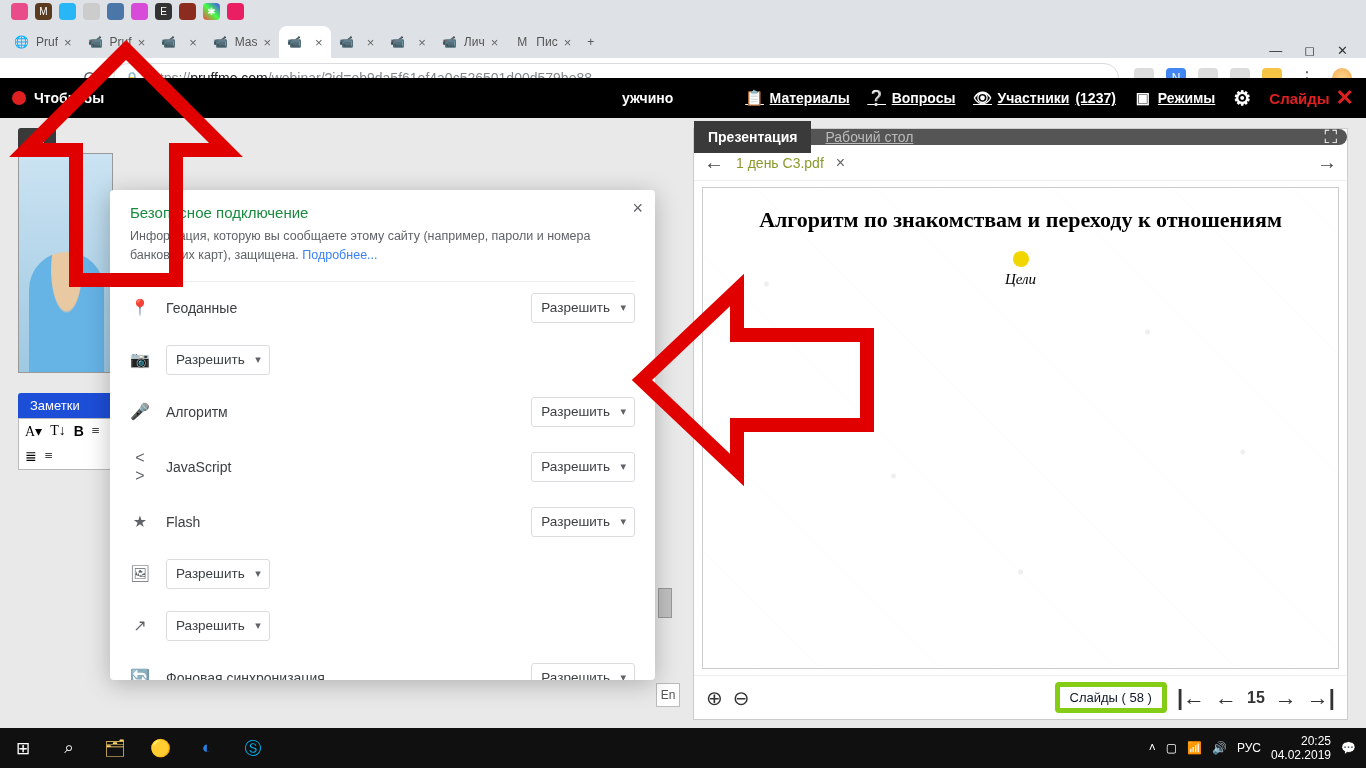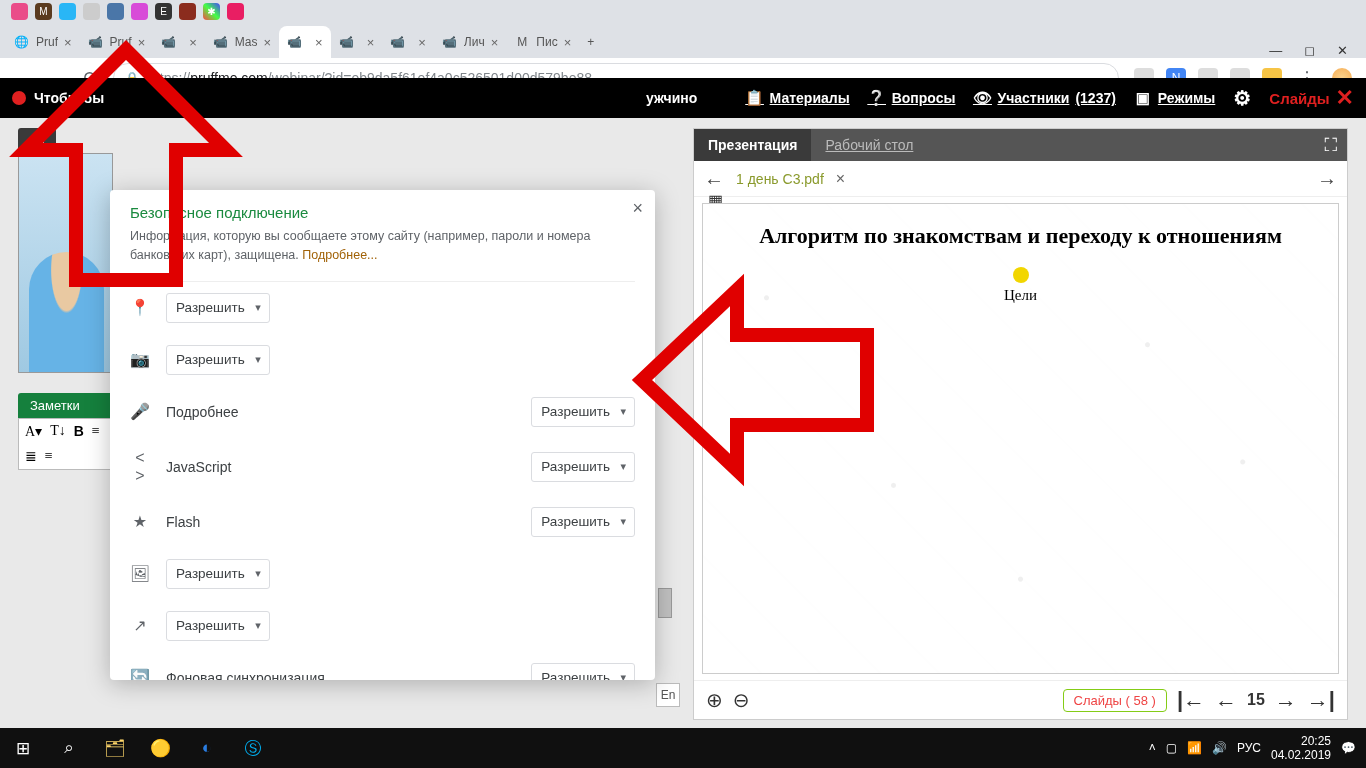--- a/index.html
+++ b/index.html
@@ -32,40 +32,40 @@
   .hdr-link{ display:flex; align-items:center; gap:6px; color:#fff; text-decoration:underline; font-size:14px; font-weight:bold;}
   .hdr-ico{ width:18px;height:18px; display:flex;align-items:center;justify-content:center; font-size:15px;}
   .exit{ color:#e02020; font-weight:bold; font-size:15px; display:flex; align-items:center; gap:6px;}
 
   
   .main { position:absolute; top:118px; left:0; right:0; bottom:40px; background:#e9e9e9; }
   .left-col { position:absolute; left:18px; top:10px; width:95px;}
   .vid-tab { background:#3a3a3a; color:#fff; font-size:13px; padding:5px 12px; border-radius:3px 3px 0 0; display:inline-block;}
   .vid-box { width:95px; height:220px; background:linear-gradient(#cbe3f2,#9fc9e2); border:1px solid #999; position:relative; overflow:hidden;}
   .vid-person { position:absolute; bottom:0; left:10px; width:75px; height:120px; background:radial-gradient(ellipse at 50% 15%, #e9c9a2 28%, transparent 30%), #66b3e6; border-radius:40px 40px 0 0;}
-  .notes-hdr { margin-top:20px; background:#15803d; color:#fff; font-size:13px; padding:5px 12px; border-radius:3px 3px 0 0;}
+  .notes-hdr { margin-top:20px; background:#1d4ed8; color:#fff; font-size:13px; padding:5px 12px; border-radius:3px 3px 0 0;}
   .notes-tb { background:#fff; border:1px solid #bbb; padding:4px 6px; display:flex; gap:8px; font-size:14px; flex-wrap:wrap; width:95px;}
   .notes-tb span{font-family:"Times New Roman",serif;}
 
   
   .popover { position:absolute; left:110px; top:72px; width:545px; bottom:48px; background:#fff; box-shadow:0 4px 25px rgba(0,0,0,.25); border-radius:4px; padding:14px 20px 10px 20px; z-index:50; overflow:hidden;}
   .pop-title { color:#1a8a3f; font-size:15px; margin-bottom:6px;}
   .pop-desc { color:#5f6368; font-size:12.5px; line-height:1.5; max-width:500px;}
-  .pop-desc a{ color:#a16207; text-decoration:none;}
+  .pop-desc a{ color:#3b82f6; text-decoration:none;}
   .pop-close { position:absolute; top:8px; right:12px; font-size:18px; color:#5f6368; cursor:pointer;}
   .perm-list { margin-top:16px; border-top:1px solid #eee;}
   .perm-row { display:flex; align-items:center; padding:11px 0; gap:16px;}
   .perm-ico { width:20px; color:#5f6368; font-size:16px; text-align:center;}
   .perm-label { flex:1; color:#3c4043; font-size:14px;}
   .perm-sel { border:1px solid #dadce0; border-radius:3px; height:30px; min-width:100px; padding:0 24px 0 9px; font-size:13.5px; color:#3c4043; background:#fff; position:relative; display:flex; align-items:center;}
   .perm-sel::after{ content:"▾"; position:absolute; right:8px; color:#5f6368; font-size:11px;}
 
   
   .pres { position:absolute; left:693px; top:10px; right:18px; bottom:8px; background:#fff; border:1px solid #ccc; display:flex; flex-direction:column;}
-  .pres-tabs { background:#555; display:flex; align-items:center; height:32px;}
+  .pres-tabs { background:#555; display:flex; align-items:center; height:16px;border-radius:10px;}
   .pres-tab { padding:0 14px; height:32px; display:flex; align-items:center; color:#ccc; font-size:14px;}
   .pres-tab.active{ background:#3a3a3a; color:#fff; font-weight:bold;}
   .pres-tab.link{ text-decoration:underline; color:#bbb;}
   .pres-expand{ margin-left:auto; padding:0 10px; color:#fff; font-size:18px;}
   .pres-file { display:flex; align-items:center; padding:6px 10px; gap:12px; border-bottom:1px solid #eee;}
   .pres-file .fname{ color:#8a9a2c; font-size:14px;}
   .pres-file .arrow{ color:#444; font-size:20px; font-weight:bold;}
   .pres-file .spacer{flex:1;}
   .pres-file .remove{ color:#666; font-size:16px;}
   .gridico{ width:22px; padding-left:4px; font-size:16px; color:#333;}
@@ -73,25 +73,25 @@
   .slide-bg { position:absolute; inset:0; opacity:.13; background:
      radial-gradient(circle at 10% 20%, #888 2px, transparent 3px),
      radial-gradient(circle at 30% 60%, #888 2px, transparent 3px),
      radial-gradient(circle at 70% 30%, #888 2px, transparent 3px),
      radial-gradient(circle at 50% 80%, #888 2px, transparent 3px),
      radial-gradient(circle at 85% 55%, #888 2px, transparent 3px),
      repeating-linear-gradient(45deg, transparent 0 40px, rgba(0,0,0,.04) 40px 42px);
   }
   .slide-title{ position:relative; text-align:center; font-family:"Times New Roman",serif; font-size:22px; font-weight:bold; padding:18px 40px 0 40px; line-height:1.3;}
   .slide-dot{ width:16px;height:16px;border-radius:50%;background:#f2d600; margin:16px auto 4px auto;}
-  .slide-goals{ text-align:center; font-family:"Times New Roman",serif; font-size:15px;}
+  .slide-goals{ text-align:center; font-family:"Times New Roman",serif; font-style:italic; font-size:15px;}
   .pres-footer{ display:flex; align-items:center; padding:6px 12px; gap:10px; border-top:1px solid #eee;}
   .zoom{ font-size:20px; color:#333;}
   .pres-footer .spacer{flex:1;}
-  .slide-count{ border:1px solid #84cc16; border-radius:4px; padding:3px 10px; font-size:13px; color:#ef4444;}
+  .slide-count{ border:5px solid #84cc16; border-radius:4px; padding:3px 10px; font-size:13px; color:#0f172a;}
   .navarrow{ font-size:22px; color:#333; font-weight:bold;}
   .curnum{ font-size:16px; font-weight:bold; color:#333;}
 
   .lang-box{ position:absolute; left:656px; top:565px; width:24px; height:24px; border:1px solid #bbb; background:#fff; font-size:12px; display:flex;align-items:center;justify-content:center;color:#555;}
   .mini-scroll{ position:absolute; left:658px; top:470px; width:14px; height:30px; background:#c0c0c0; border:1px solid #999;}
 
   
   .arrow-anno { position:absolute; z-index:200; }
   .arrow-anno svg { overflow:visible; }
 
@@ -189,21 +189,21 @@
       <div class="exti" style="background:#f6c445"></div>
       <div class="navbtn">⋮</div>
       <div class="exti" style="background:radial-gradient(circle,#fbd38d,#f6ad55);border-radius:50%"></div>
     </div>
   </div>
 </div>
 
 <div class="webinar-hdr">
   <div class="rec-dot"></div>
   <span>Чтобы бы</span>
-  <span style="position:absolute;left:646px">ужчино</span>
+  <span style="position:absolute;left:622px">ужчино</span>
   <div class="hdr-links">
     <div class="hdr-link">
         <span class="hdr-ico">📋</span>
         <span>Материалы</span>
       </div>
     <div class="hdr-link">
         <span class="hdr-ico">❔</span>
         <span>Вопросы</span>
       </div>
     <div class="hdr-link">
@@ -246,29 +246,30 @@
 
   <div class="popover">
     <div class="pop-close">×</div>
     <div class="pop-title">Безопасное подключение</div>
     <div class="pop-desc">
       <span>Информация, которую вы сообщаете этому сайту (например, пароли и номера банковских карт), защищена. </span><a href="#">Подробнее...</a>
     </div>
     <div class="perm-list" id="perm-list">
         <div class="perm-row">
           <span class="perm-ico">📍</span>
+                   <span class="perm-label">Геоданные</span>
                    <div class="perm-sel" style="">Разрешить</div>
         </div>
         <div class="perm-row">
           <span class="perm-ico">📷</span>
                    <div class="perm-sel" style="">Разрешить</div>
         </div>
         <div class="perm-row">
           <span class="perm-ico">🎤</span>
-                   <span class="perm-label">Подробнее</span>
+                   <span class="perm-label">Алгоритм</span>
                    <div class="perm-sel" style="">Разрешить</div>
         </div>
         <div class="perm-row">
           <span class="perm-ico">&lt; &gt;</span>
                    <span class="perm-label">JavaScript</span>
                    <div class="perm-sel" style="">Разрешить</div>
         </div>
         <div class="perm-row">
           <span class="perm-ico">★</span>
                    <span class="perm-label">Flash</span>

